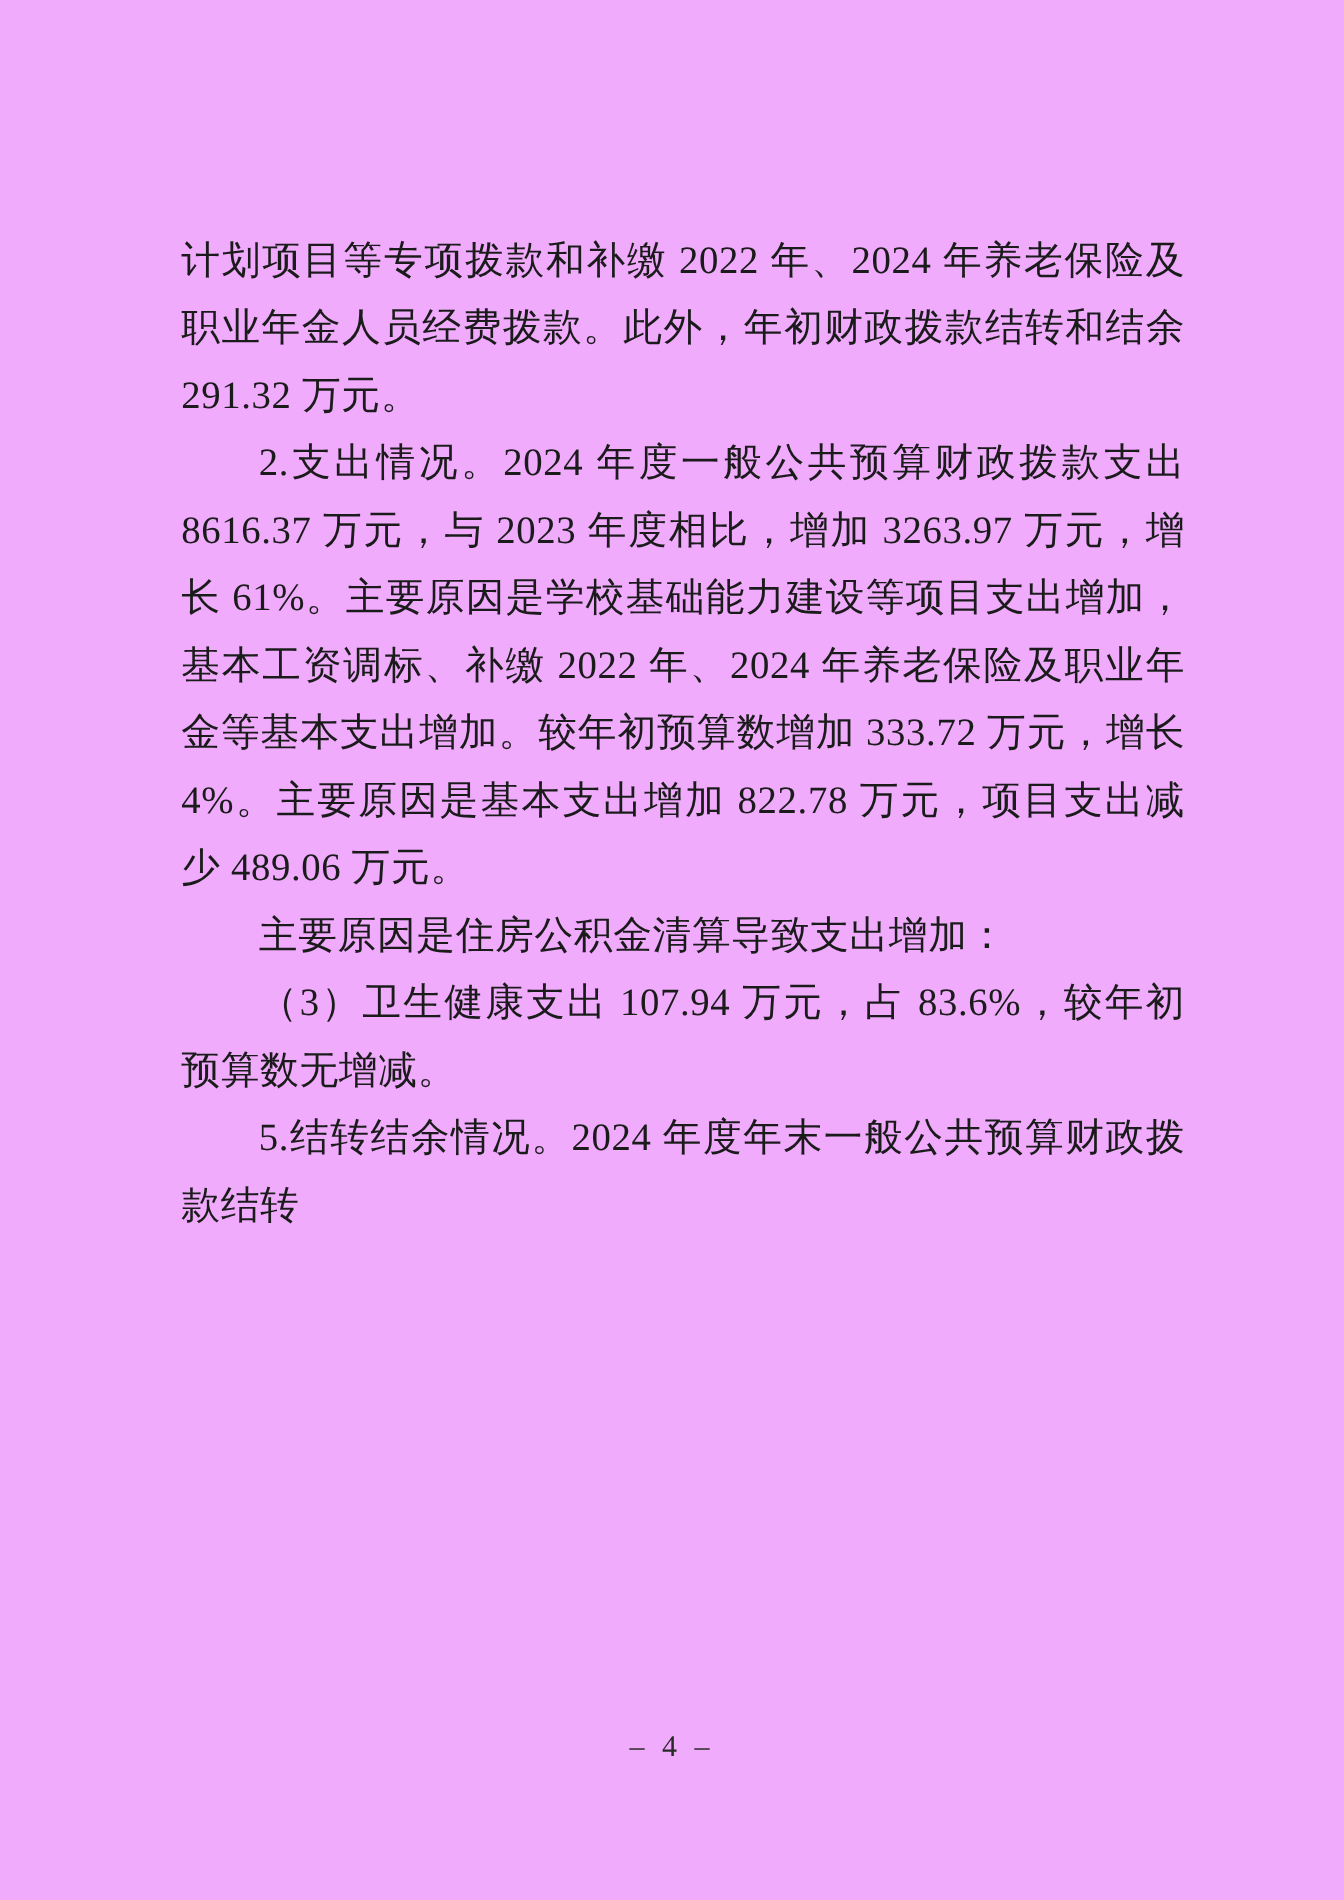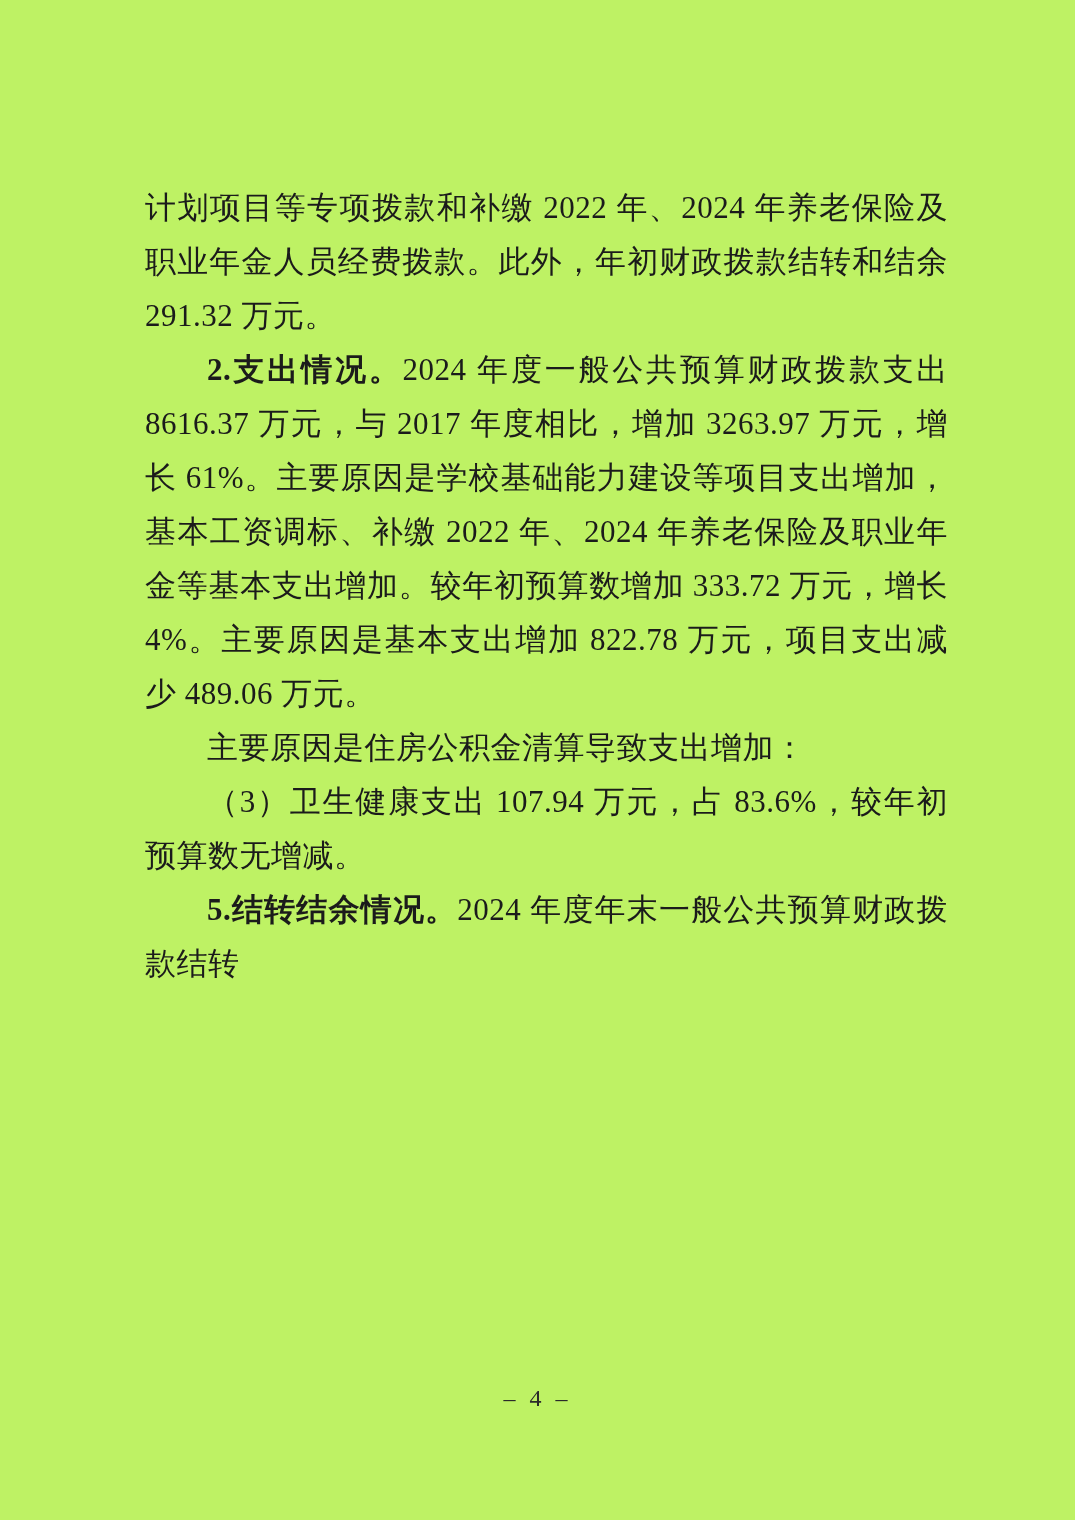--- a/index.html
+++ b/index.html
@@ -9,61 +9,61 @@
   body {
     width: 1075px;
     height: 1520px;
     background: #ffffff;
     position: relative;
     overflow: hidden;
   }
   .page {
     position: absolute;
     inset: 0;
-    background: #bef264;
+    background: #f0abfc;
   }
   .page-content {
     position: absolute;
     left: 145px;
     top: 181px;
     width: 803px;
   }
   .para {
     margin: 0;
     font-family: "Liberation Serif", "DejaVu Serif", serif;
     font-size: 31px;
     line-height: 54px;
     color: #1b1b1b;
     text-align: justify;
     letter-spacing: 0.5px;
   }
   .indent {
     text-indent: 2em;
   }
   .para-heading {
-    font-weight: bold;
+    font-weight: normal;
   }
   .page-footer {
     position: absolute;
     top: 1383px;
     left: 0;
     width: 100%;
     text-align: center;
     font-family: "Liberation Serif", "DejaVu Serif", serif;
     font-size: 24px;
     line-height: 30px;
     color: #2a2a2a;
     letter-spacing: 4px;
   }
 </style>
 </head>
 <body>
 
 <div class="page">
   <div class="page-content" id="paragraphs">
       <p class="para"><span>计划项目等专项拨款和补缴 2022 年、2024 年养老保险及职业年金人员经费拨款。此外，年初财政拨款结转和结余 291.32 万元。</span></p>
-      <p class="para indent"><b class="para-heading">2.支出情况。</b><span>2024 年度一般公共预算财政拨款支出 8616.37 万元，与 2017 年度相比，增加 3263.97 万元，增长 61%。主要原因是学校基础能力建设等项目支出增加，基本工资调标、补缴 2022 年、2024 年养老保险及职业年金等基本支出增加。较年初预算数增加 333.72 万元，增长 4%。主要原因是基本支出增加 822.78 万元，项目支出减少 489.06 万元。</span></p>
+      <p class="para indent"><b class="para-heading">2.支出情况。</b><span>2024 年度一般公共预算财政拨款支出 8616.37 万元，与 2023 年度相比，增加 3263.97 万元，增长 61%。主要原因是学校基础能力建设等项目支出增加，基本工资调标、补缴 2022 年、2024 年养老保险及职业年金等基本支出增加。较年初预算数增加 333.72 万元，增长 4%。主要原因是基本支出增加 822.78 万元，项目支出减少 489.06 万元。</span></p>
       <p class="para indent"><span>主要原因是住房公积金清算导致支出增加：</span></p>
       <p class="para indent"><span>（3）卫生健康支出 107.94 万元，占 83.6%，较年初预算数无增减。</span></p>
       <p class="para indent"><b class="para-heading">5.结转结余情况。</b><span>2024 年度年末一般公共预算财政拨款结转</span></p>
     </div>
   <div class="page-footer">– 4 –</div>
 </div>
 
 </body></html>

